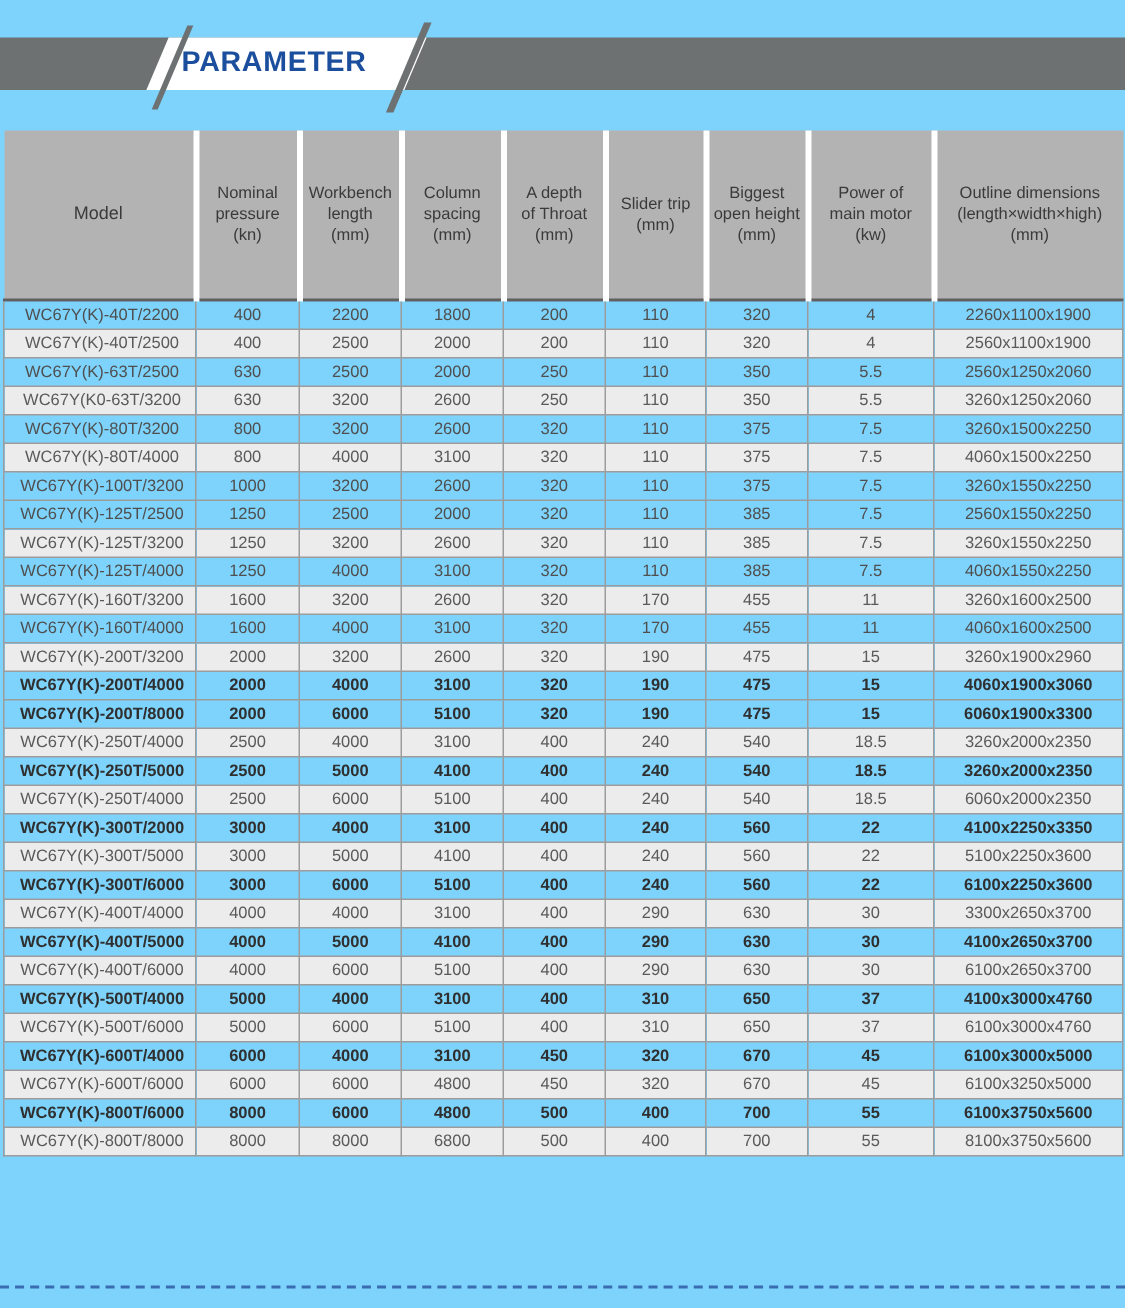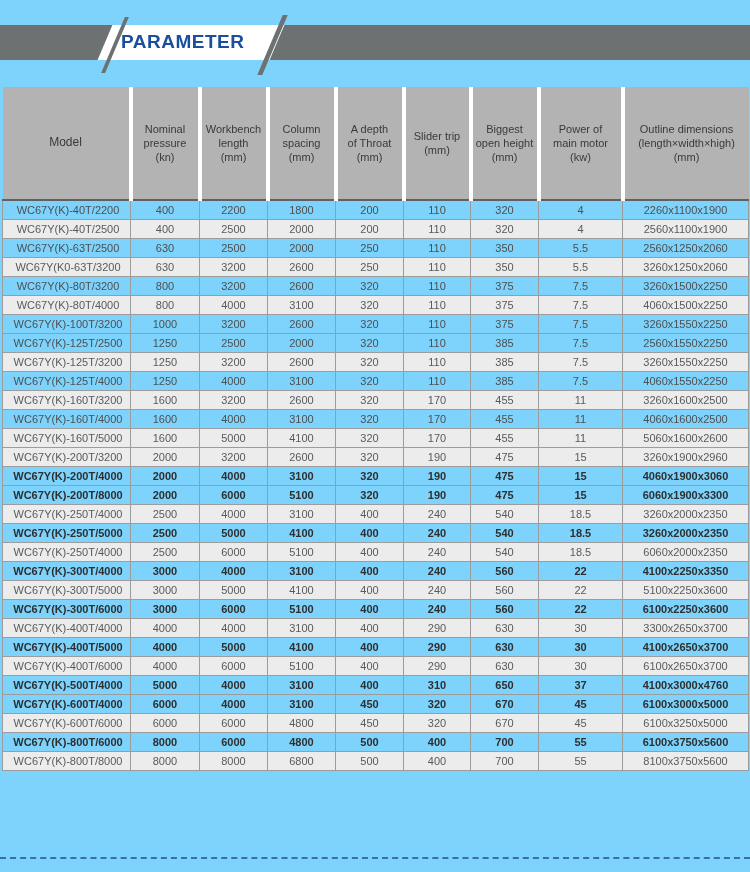--- a/index.html
+++ b/index.html
@@ -269,31 +269,20 @@
           <td>1600</td>
           <td>4000</td>
           <td>3100</td>
           <td>320</td>
           <td>170</td>
           <td>455</td>
           <td>11</td>
           <td>4060x1600x2500</td>
         </tr>
         <tr class="alt">
-          <td>WC67Y(K)-160T/5000</td>
-          <td>1600</td>
-          <td>5000</td>
-          <td>4100</td>
-          <td>320</td>
-          <td>170</td>
-          <td>455</td>
-          <td>11</td>
-          <td>5060x1600x2600</td>
-        </tr>
-        <tr class="alt">
           <td>WC67Y(K)-200T/3200</td>
           <td>2000</td>
           <td>3200</td>
           <td>2600</td>
           <td>320</td>
           <td>190</td>
           <td>475</td>
           <td>15</td>
           <td>3260x1900x2960</td>
         </tr>
@@ -346,21 +335,21 @@
           <td>2500</td>
           <td>6000</td>
           <td>5100</td>
           <td>400</td>
           <td>240</td>
           <td>540</td>
           <td>18.5</td>
           <td>6060x2000x2350</td>
         </tr>
         <tr class="bold-row">
-          <td>WC67Y(K)-300T/4000</td>
+          <td>WC67Y(K)-300T/2000</td>
           <td>3000</td>
           <td>4000</td>
           <td>3100</td>
           <td>400</td>
           <td>240</td>
           <td>560</td>
           <td>22</td>
           <td>4100x2250x3350</td>
         </tr>
         <tr class="alt">
@@ -421,20 +410,31 @@
         <tr class="bold-row">
           <td>WC67Y(K)-500T/4000</td>
           <td>5000</td>
           <td>4000</td>
           <td>3100</td>
           <td>400</td>
           <td>310</td>
           <td>650</td>
           <td>37</td>
           <td>4100x3000x4760</td>
+        </tr>
+        <tr class="alt">
+          <td>WC67Y(K)-500T/6000</td>
+          <td>5000</td>
+          <td>6000</td>
+          <td>5100</td>
+          <td>400</td>
+          <td>310</td>
+          <td>650</td>
+          <td>37</td>
+          <td>6100x3000x4760</td>
         </tr>
         <tr class="bold-row">
           <td>WC67Y(K)-600T/4000</td>
           <td>6000</td>
           <td>4000</td>
           <td>3100</td>
           <td>450</td>
           <td>320</td>
           <td>670</td>
           <td>45</td>

